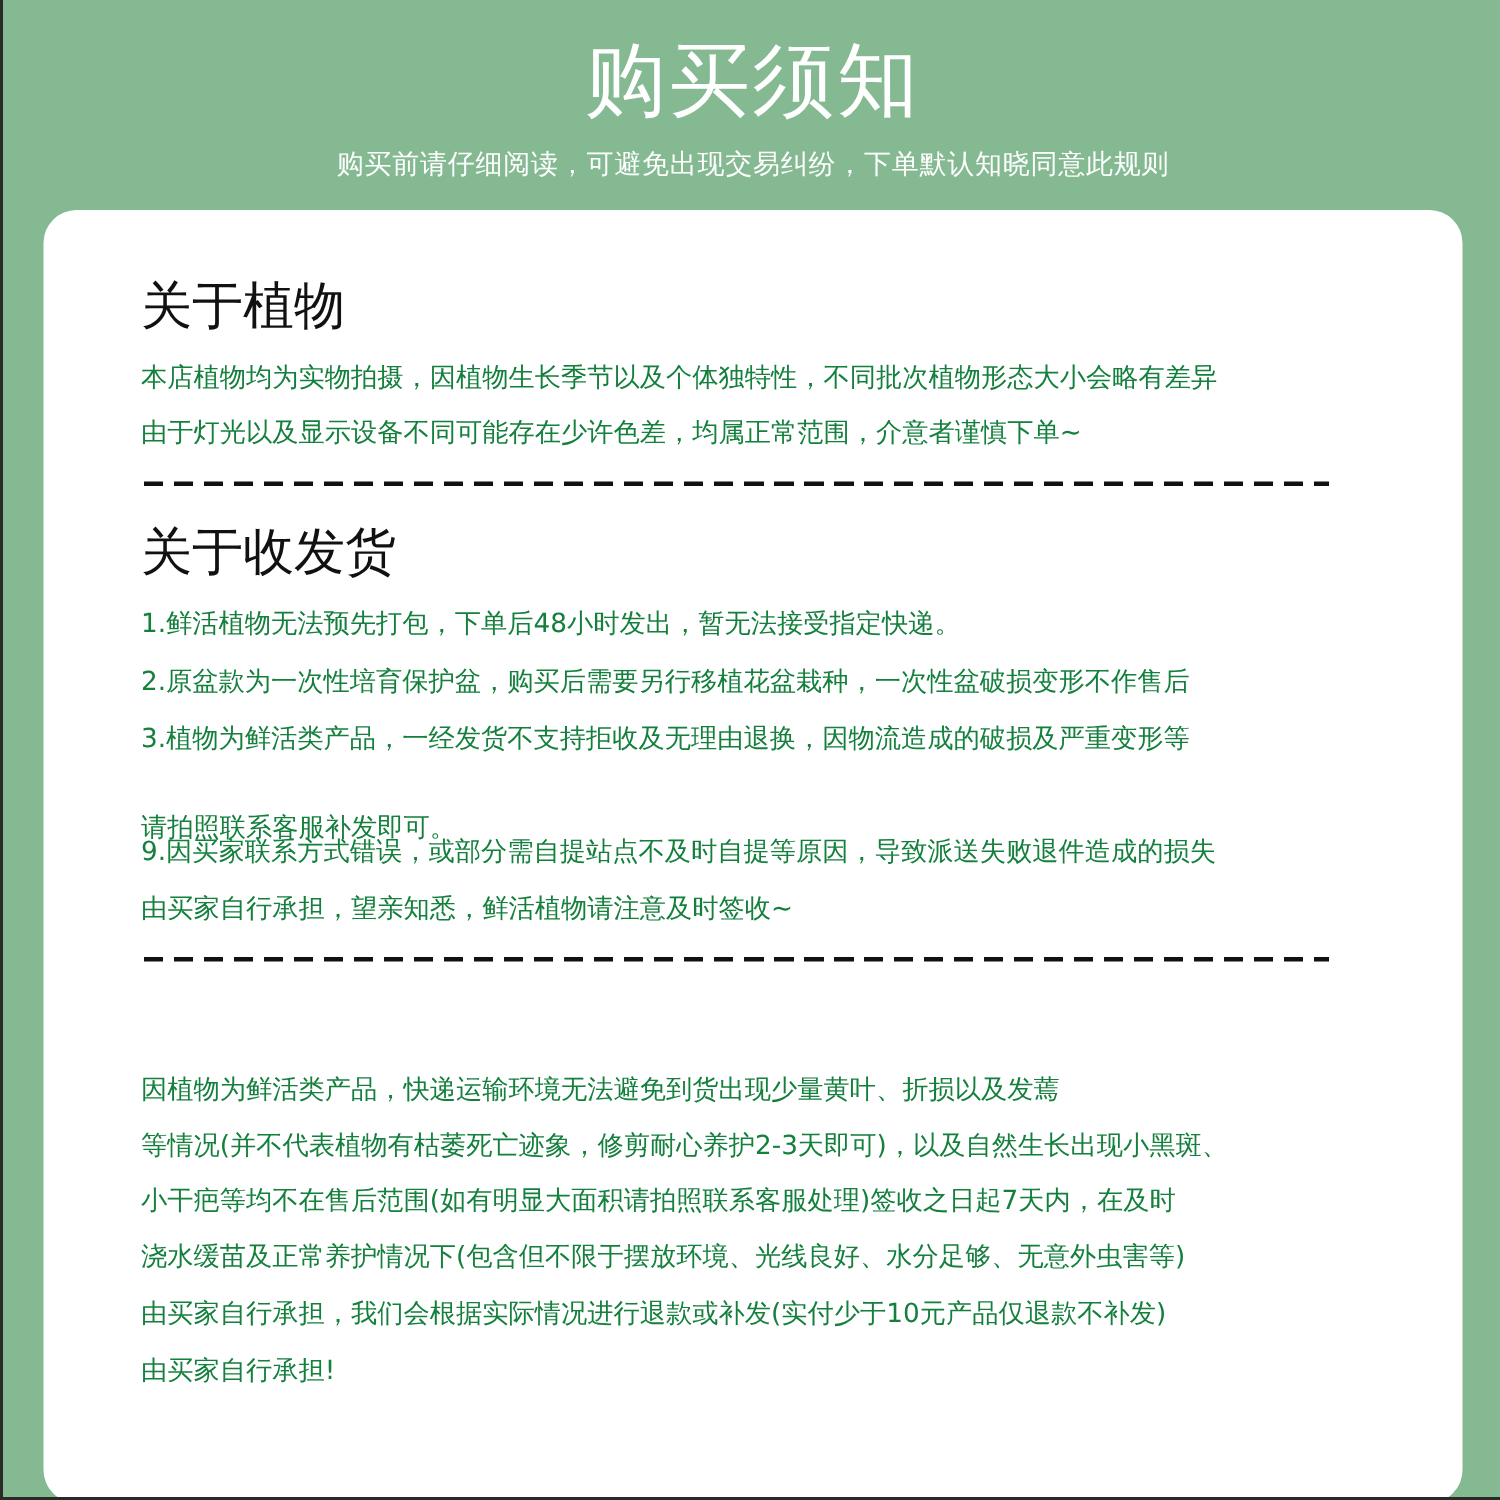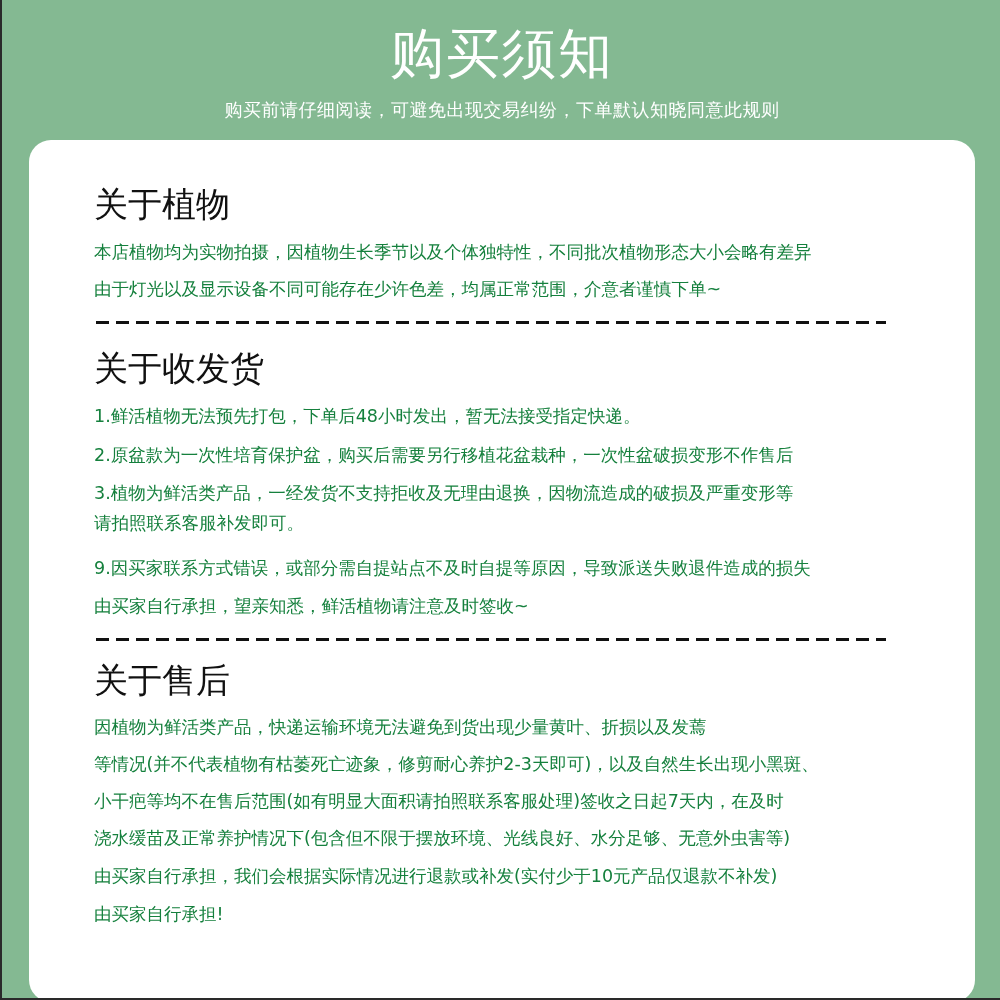--- a/index.html
+++ b/index.html
@@ -51,25 +51,24 @@
 
   <div class="section-title" style="top:42px">关于植物</div>
   <div class="line" style="top:100px">本店植物均为实物拍摄，因植物生长季节以及个体独特性，不同批次植物形态大小会略有差异</div>
   <div class="line" style="top:137px">由于灯光以及显示设备不同可能存在少许色差，均属正常范围，介意者谨慎下单~</div>
   <div class="divider" style="top:181px"></div>
 
   <div class="section-title" style="top:206px">关于收发货</div>
   <div class="line" style="top:264px">1.鲜活植物无法预先打包，下单后48小时发出，暂无法接受指定快递。</div>
   <div class="line" style="top:303px">2.原盆款为一次性培育保护盆，购买后需要另行移植花盆栽种，一次性盆破损变形不作售后</div>
   <div class="line" style="top:341px">3.植物为鲜活类产品，一经发货不支持拒收及无理由退换，因物流造成的破损及严重变形等</div>
-  <div class="line" style="top:371px">请拍照联系客服补发即可。</div>
+  <div class="line" style="top:400px">请拍照联系客服补发即可。</div>
   <div class="line" style="top:416px">9.因买家联系方式错误，或部分需自提站点不及时自提等原因，导致派送失败退件造成的损失</div>
   <div class="line" style="top:454px">由买家自行承担，望亲知悉，鲜活植物请注意及时签收~</div>
   <div class="divider" style="top:498px"></div>
 
-  <div class="section-title" style="top:518px">关于售后</div>
   <div class="line" style="top:575px">因植物为鲜活类产品，快递运输环境无法避免到货出现少量黄叶、折损以及发蔫</div>
   <div class="line" style="top:612px">等情况(并不代表植物有枯萎死亡迹象，修剪耐心养护2-3天即可)，以及自然生长出现小黑斑、</div>
   <div class="line" style="top:649px">小干疤等均不在售后范围(如有明显大面积请拍照联系客服处理)签收之日起7天内，在及时</div>
   <div class="line" style="top:686px">浇水缓苗及正常养护情况下(包含但不限于摆放环境、光线良好、水分足够、无意外虫害等)</div>
   <div class="line" style="top:724px">由买家自行承担，我们会根据实际情况进行退款或补发(实付少于10元产品仅退款不补发)</div>
   <div class="line" style="top:762px">由买家自行承担!</div>
 </div>
 
 </body></html>

